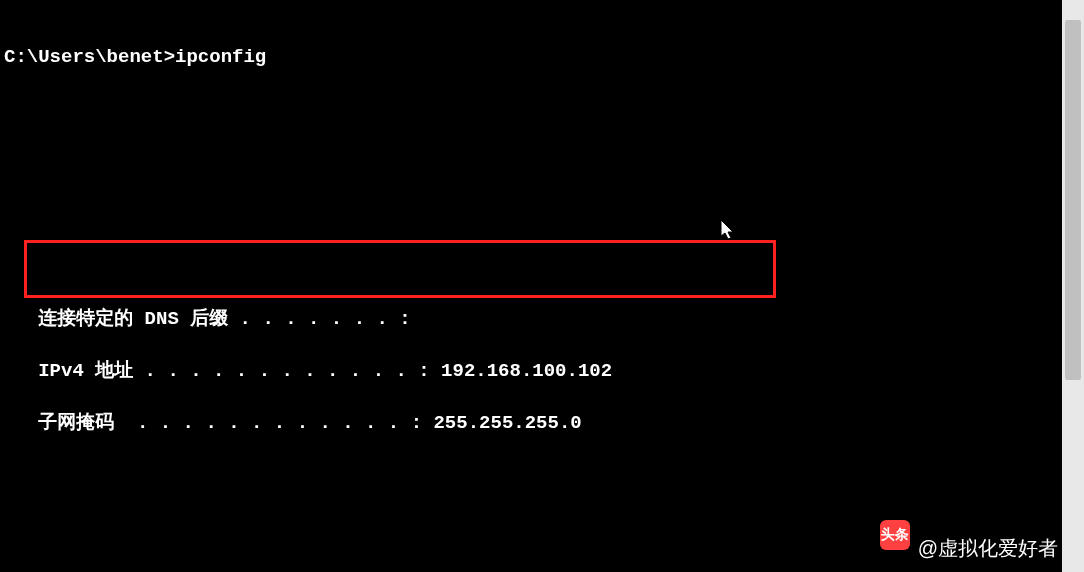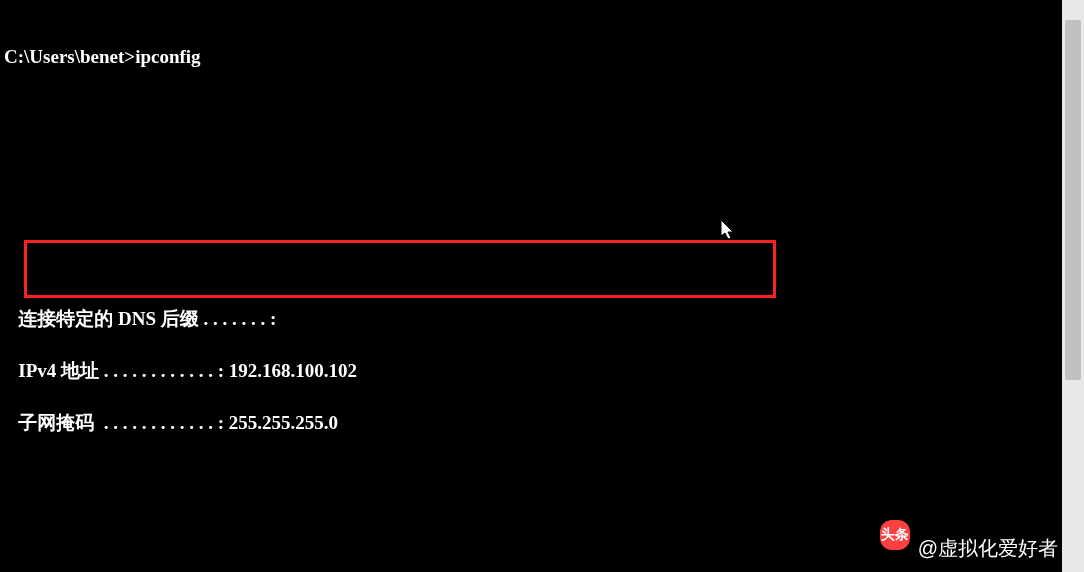--- a/index.html
+++ b/index.html
@@ -18,21 +18,20 @@
       overflow: hidden;
       font-weight: bold;
     }
     .terminal {
       padding: 18px 0 0 4px;
       line-height: 1.38;
       white-space: pre;
     }
     .line {
       white-space: pre;
-      font-family: Liberation Serif, serif;
     }
     .highlight-box {
       position: absolute;
       border: 3px solid #ff2020;
       pointer-events: none;
       left: 24px;
       top: 240px;
       width: 752px;
       height: 58px;
     }
@@ -66,21 +65,21 @@
       display: flex;
       align-items: center;
       gap: 8px;
       font-family: sans-serif;
       font-weight: normal;
     }
     .watermark-icon {
       width: 30px;
       height: 30px;
       background: #ff4040;
-      border-radius: 12px;
+      border-radius: 6px;
       display: flex;
       align-items: center;
       justify-content: center;
       color: #fff;
       font-size: 14px;
       font-weight: bold;
     }
     .watermark-text {
       color: #ffffff;
       font-size: 20px;

